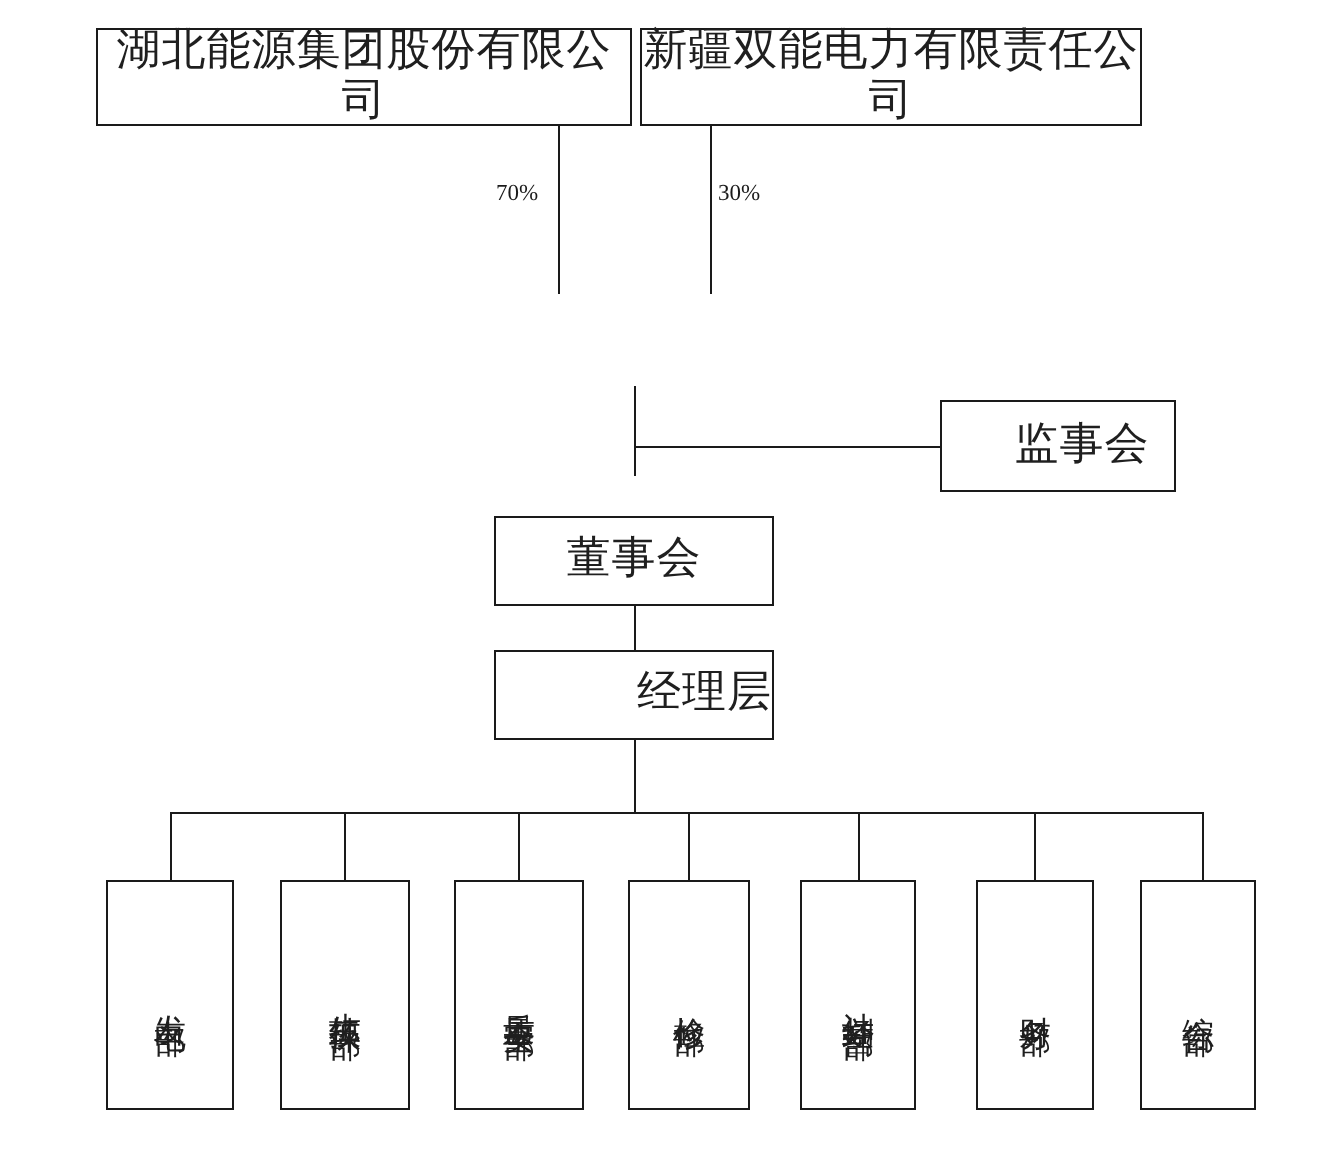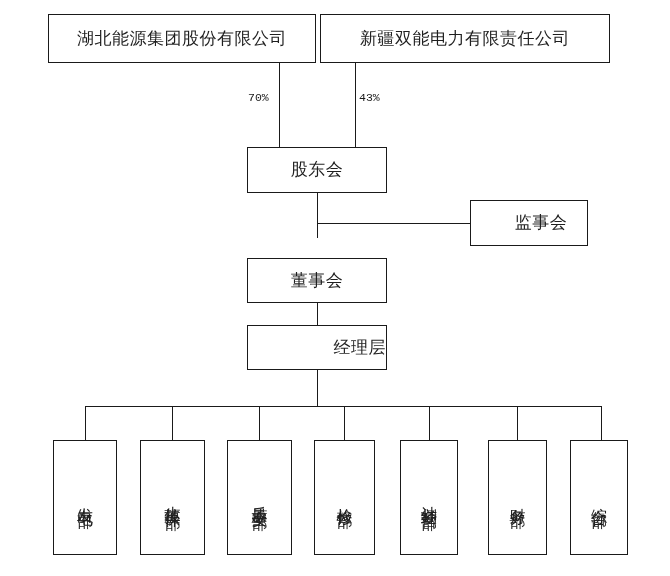--- a/index.html
+++ b/index.html
@@ -27,21 +27,21 @@
     z-index: 2;
   }
   .node .label {
     display: block;
     text-align: center;
     line-height: 1.12;
     letter-spacing: 0.5px;
   }
   .node.horiz .label {
     writing-mode: horizontal-tb;
-    font-size: 17px;
+    font-size: 22px;
   }
   .node.vert {
     align-items: center;
   }
   .node.vert .label {
     writing-mode: vertical-rl;
     text-orientation: upright;
     font-size: 16px;
     letter-spacing: 2px;
     line-height: 1.0;
@@ -52,46 +52,43 @@
     z-index: 1;
   }
   .line.h { height: 1px; }
   .line.v { width: 1px; }
   .pct {
     position: absolute;
     font-size: 11.5px;
     color: #1a1a1a;
     z-index: 3;
     white-space: nowrap;
-    font-family: Liberation Mono, monospace;
+    font-family: Liberation Serif, serif;
   }
 </style>
 </head>
 <body>
 
 <div id="chart-root">
 
   <div class="node horiz" style="left:48px; top:14px; width:268px; height:49px;">
     <span class="label">湖北能源集团股份有限公司</span>
   </div>
 
-  <div class="node horiz" style="left:320px; top:14px; width:290px; height:49px;">
+  <div class="node horiz" style="left:320px; top:14px; width:251px; height:49px;">
     <span class="label">新疆双能电力有限责任公司</span>
   </div>
 
   <div class="line v" style="left:279px; top:63px; height:84px;"></div>
 
   <div class="line v" style="left:355px; top:63px; height:84px;"></div>
 
   <div class="pct" style="left:248px; top:91px;">70%</div>
-  <div class="pct" style="left:359px; top:91px;">43%</div>
+  <div class="pct" style="left:359px; top:91px;">30%</div>
 
-  <div class="node horiz" style="left:247px; top:147px; width:140px; height:46px;">
-    <span class="label">股东会</span>
-  </div>
 
   <div class="line v" style="left:317px; top:193px; height:45px;"></div>
 
   <div class="line h" style="left:317px; top:223px; width:153px;"></div>
 
   <div class="node horiz" style="left:470px; top:200px; width:118px; height:46px;padding-left:24px;">
     <span class="label">监事会</span>
   </div>
 
   <div class="node horiz" style="left:247px; top:238px; width:140px; height:45px;margin-top:20px;">

